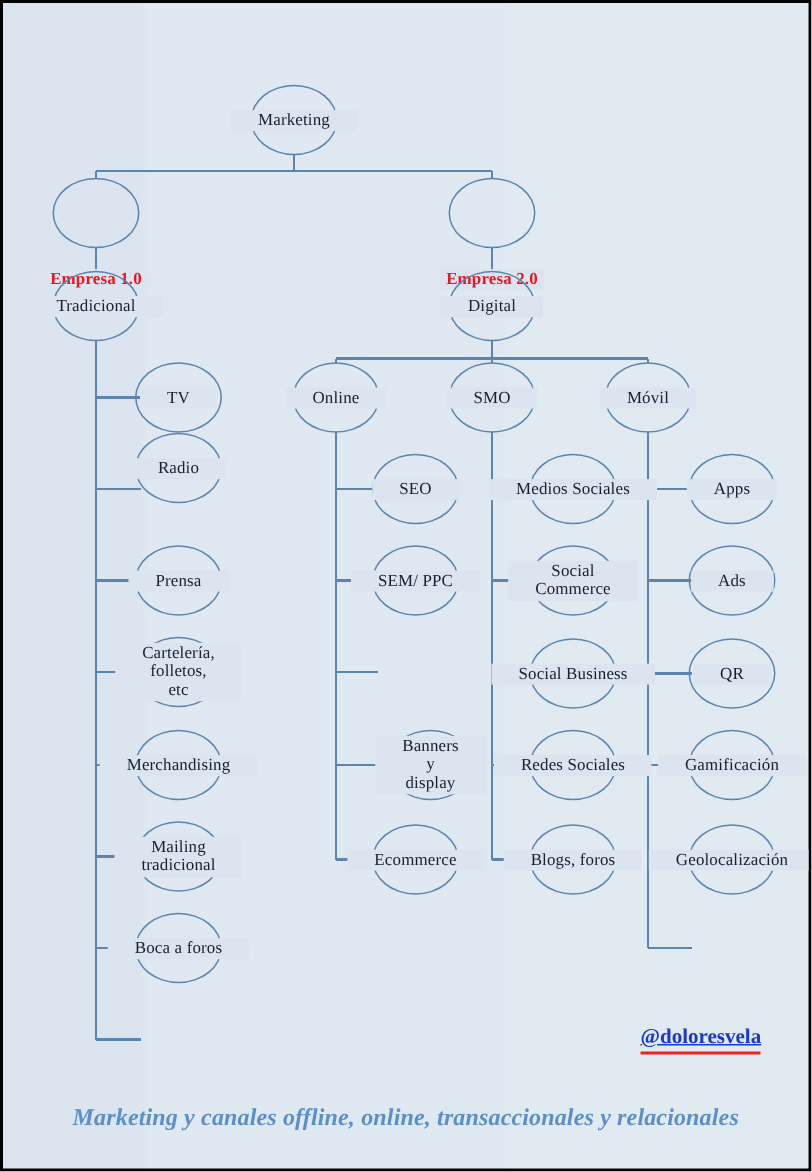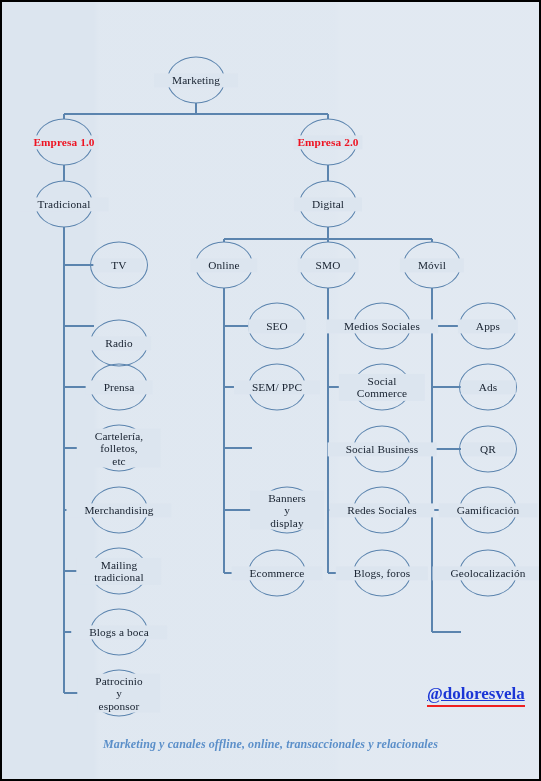--- a/index.html
+++ b/index.html
@@ -61,29 +61,29 @@
     white-space: nowrap;
     text-align: center;
     line-height: 1.08;
     font-size: 11.3px;
     color: #16202e;
     background: #dce5ef;
     padding: 1px 18px;
     letter-spacing: 0.1px;
   }
   .node.w2 .label { padding: 1px 4px; }
-  .node.red .label { color: #ee1322; font-weight: 600; }
+  .node.red .label { color: #ee1322; font-weight: 600; margin-top: 44px; }
   .node.two .label { white-space: pre-line; line-height: 1.12; }
 
   
   .handle {
     position: absolute;
     left: 425px;
     top: 682px;
-    font-size: 17px;
+    font-size: 14px;
     font-weight: 700;
     color: #1b36d6;
     text-decoration: underline;
     text-decoration-color: #1b36d6;
     cursor: pointer;
   }
   .handle::after {
     content: "";
     position: absolute;
     left: 0;
@@ -91,21 +91,21 @@
     bottom: -3px;
     height: 1.6px;
     background: #ef2020;
   }
   .caption {
     position: absolute;
     left: 0;
     right: 0;
     top: 735px;
     text-align: center;
-    font-size: 12px;
+    font-size: 16px;
     font-weight: 700;
     font-style: italic;
     color: #5b8fc9;
     letter-spacing: 0.1px;
   }
 </style>
 </head>
 <body>
 
 <div id="canvas">
@@ -188,21 +188,21 @@
   </div>
   <div class="node" style="left:430px;top:263px">
     <span class="bubble"></span>
     <span class="label">Móvil</span>
   </div>
 
   <div class="node" style="left:117px;top:263px">
     <span class="bubble"></span>
     <span class="label">TV</span>
   </div>
-  <div class="node" style="left:117px;top:341px">
+  <div class="node" style="left:117px;top:310px">
     <span class="bubble"></span>
     <span class="label">Radio</span>
   </div>
   <div class="node" style="left:117px;top:385px">
     <span class="bubble"></span>
     <span class="label">Prensa</span>
   </div>
   <div class="node two" style="left:117px;top:446px">
     <span class="bubble"></span>
     <span class="label">Cartelería,
@@ -212,26 +212,21 @@
     <span class="bubble"></span>
     <span class="label">Mailing
 tradicional</span>
   </div>
   <div class="node" style="left:117px;top:508px">
     <span class="bubble"></span>
     <span class="label">Merchandising</span>
   </div>
   <div class="node" style="left:117px;top:630px">
     <span class="bubble"></span>
-    <span class="label">Blogs a boca</span>
-  </div>
-  <div class="node two" style="left:117px;top:691px">
-    <span class="bubble"></span>
-    <span class="label">Patrocinio y
-esponsor</span>
+    <span class="label">Boca a foros</span>
   </div>
 
   <div class="node" style="left:275px;top:324px">
     <span class="bubble"></span>
     <span class="label">SEO</span>
   </div>
   <div class="node" style="left:275px;top:385px">
     <span class="bubble"></span>
     <span class="label">SEM/ PPC</span>
   </div>

